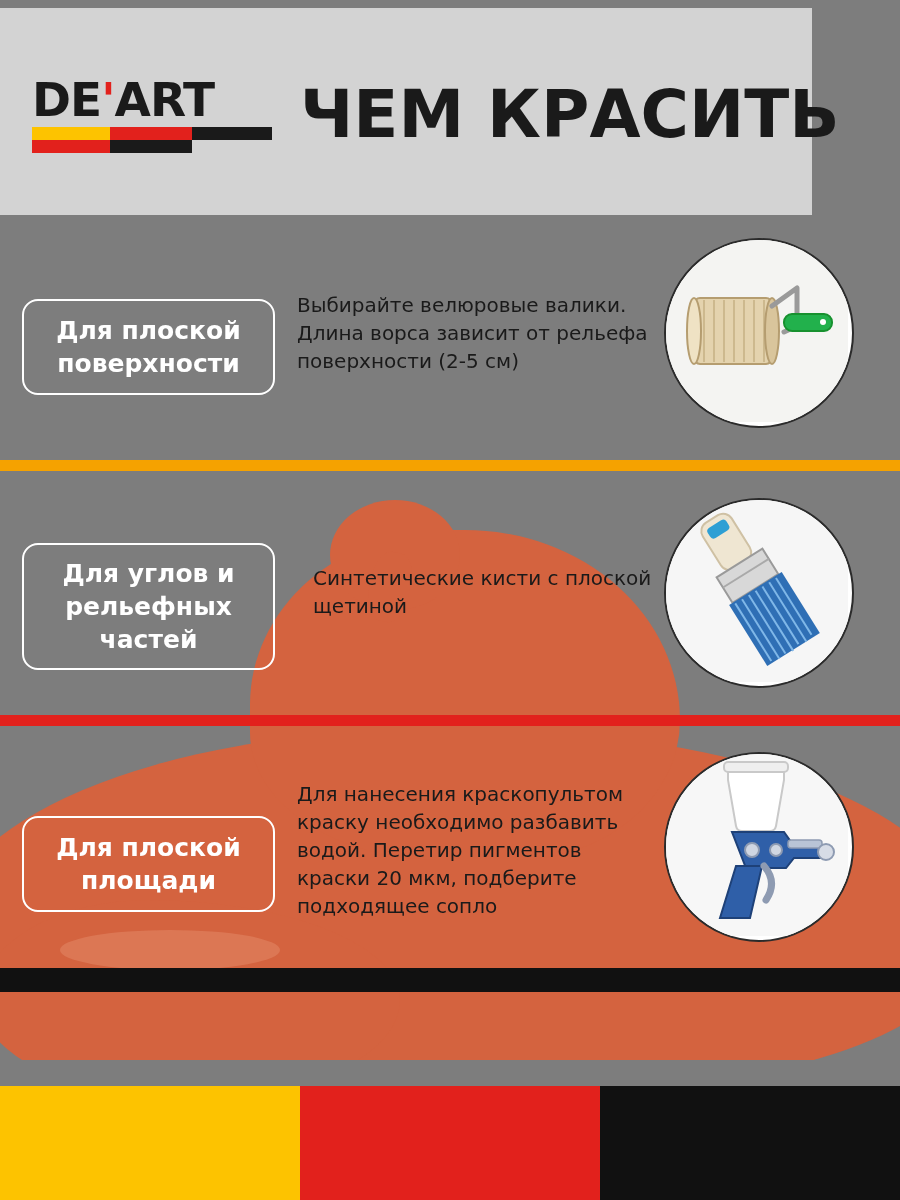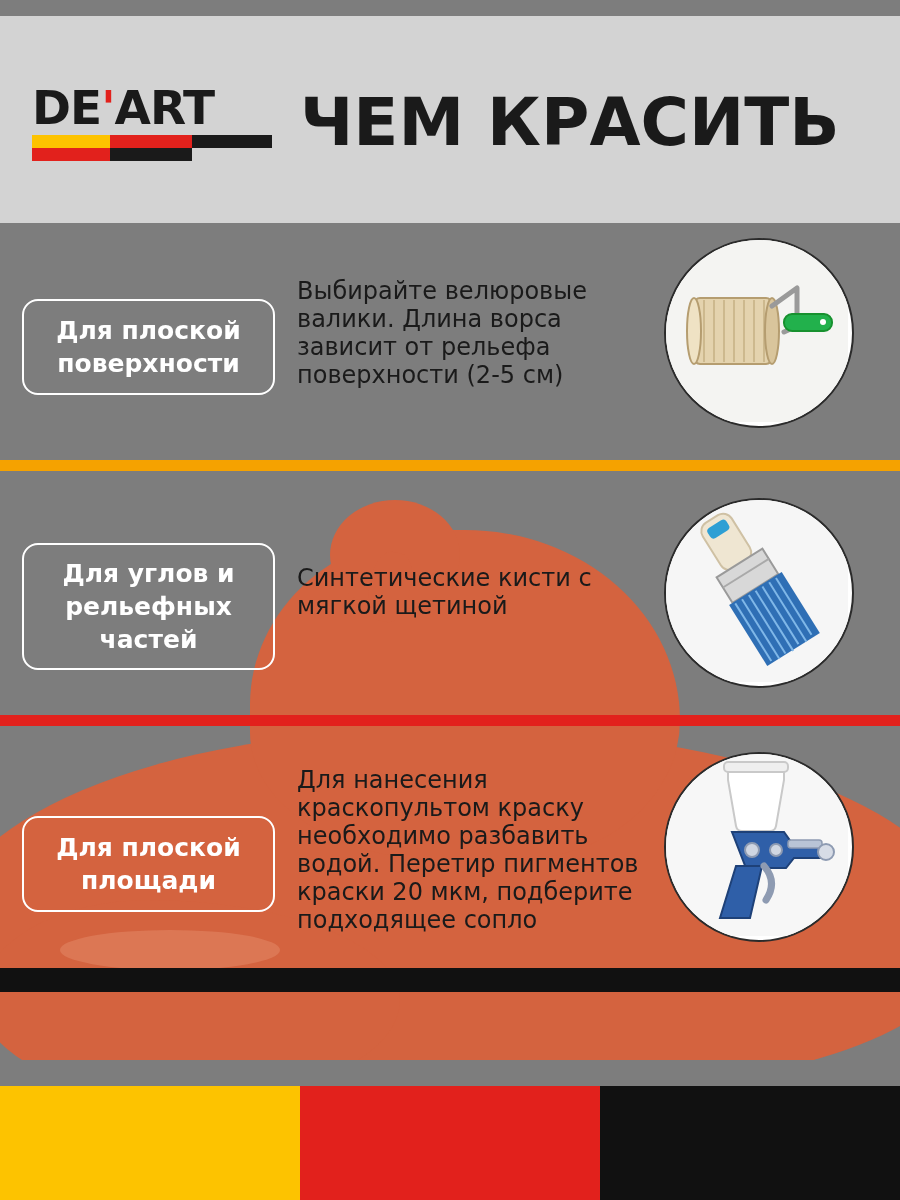--- a/index.html
+++ b/index.html
@@ -17,22 +17,22 @@
     position: relative;
     width: 900px;
     height: 1200px;
     overflow: hidden;
     background: #7d7d7d;
   }
 
   
   .header {
     position: absolute;
-    left: 0; top: 16px;
-    width: 900px; height: 207px;
+    left: 0; top: 8px;
+    width: 812px; height: 207px;
     background: #d3d3d3;
     display: flex;
     align-items: center;
   }
   .header-inner {
     display: flex;
     align-items: center;
     gap: 28px;
     padding-left: 32px;
     margin-top: 6px;
@@ -161,21 +161,21 @@
 
   
   .row {
     position: absolute;
     left: 0;
     width: 900px;
     display: flex;
     align-items: center;
   }
   .row1 { top: 228px; height: 210px; }
-  .row2 { top: 492px; height: 200px; }
+  .row2 { top: 492px; height: 200px; gap: 16px; }
   .row3 { top: 745px; height: 210px; }
 
   .pill {
     box-sizing: border-box;
     margin-left: 22px;
     width: 253px;
     min-height: 96px;
     border: 2px solid #ffffff;
     border-radius: 16px;
     display: flex;
@@ -190,21 +190,21 @@
     line-height: 33px;
     margin-top: 28px;
   }
   .pill.tall { min-height: 120px; }
 
   .desc {
     margin-left: 22px;
     width: 355px;
     color: #1a1a1a;
     font-family: "DejaVu Sans", sans-serif;
-    font-size: 24px;
+    font-size: 20px;
     line-height: 28px;
   }
 
   .photo {
     position: absolute;
     width: 186px;
     height: 186px;
     border-radius: 50%;
     background: #ffffff;
     border: 2px solid #2b2b2b;
@@ -286,21 +286,21 @@
 
       <path d="M106 66 L131 48 L131 86 L118 92" fill="none" stroke="#9a9a9a" stroke-width="5" stroke-linecap="round" stroke-linejoin="round"></path>
 
       <rect x="118" y="74" width="48" height="17" rx="8" fill="#22b14c" stroke="#17912f" stroke-width="2"></rect>
       <circle cx="157" cy="82" r="3" fill="#ffffff"></circle>
     </svg>
   </div>
 
   <div class="row row2">
     <div class="pill tall">Для углов и рельефных частей</div>
-    <div class="desc">Синтетические кисти с мягкой щетиной</div>
+    <div class="desc">Синтетические кисти с плоской щетиной</div>
   </div>
   <div class="photo p2">
     <svg width="182" height="182" viewBox="0 0 182 182">
       <rect x="0" y="0" width="182" height="182" fill="#f6f6f6"></rect>
       <g transform="rotate(-32 91 91)">
 
         <rect x="74" y="6" width="34" height="54" rx="10" fill="#efe6d2" stroke="#cfc1a4" stroke-width="2"></rect>
         <rect x="80" y="12" width="22" height="12" rx="4" fill="#2e9fd4"></rect>
 
         <rect x="64" y="58" width="54" height="30" fill="#d8d8d8" stroke="#9a9a9a" stroke-width="2"></rect>

